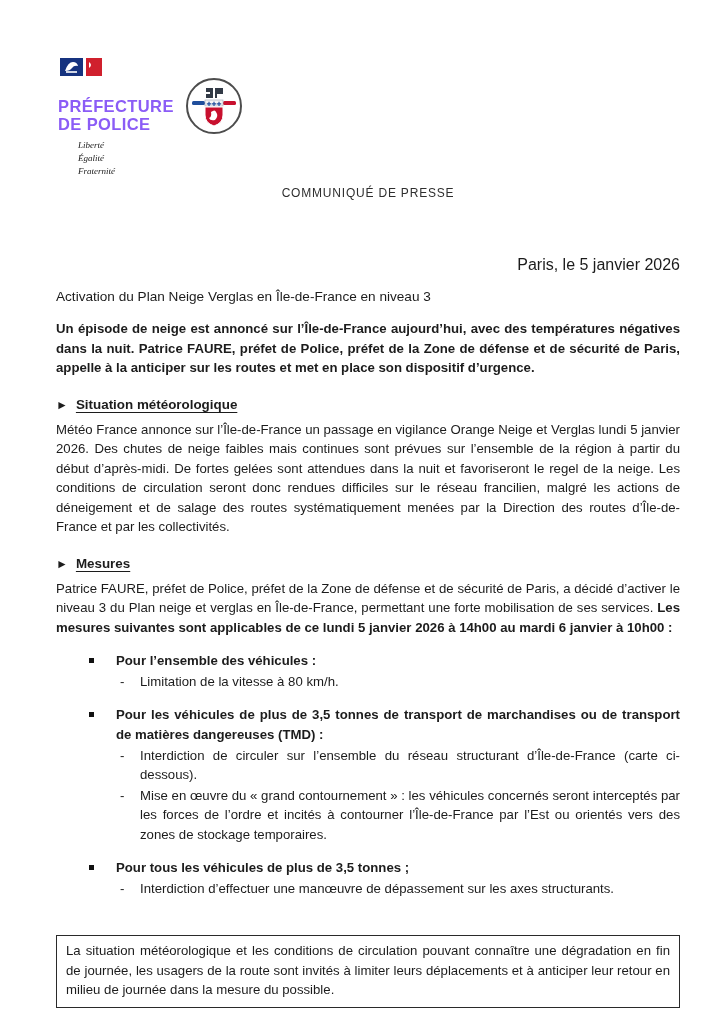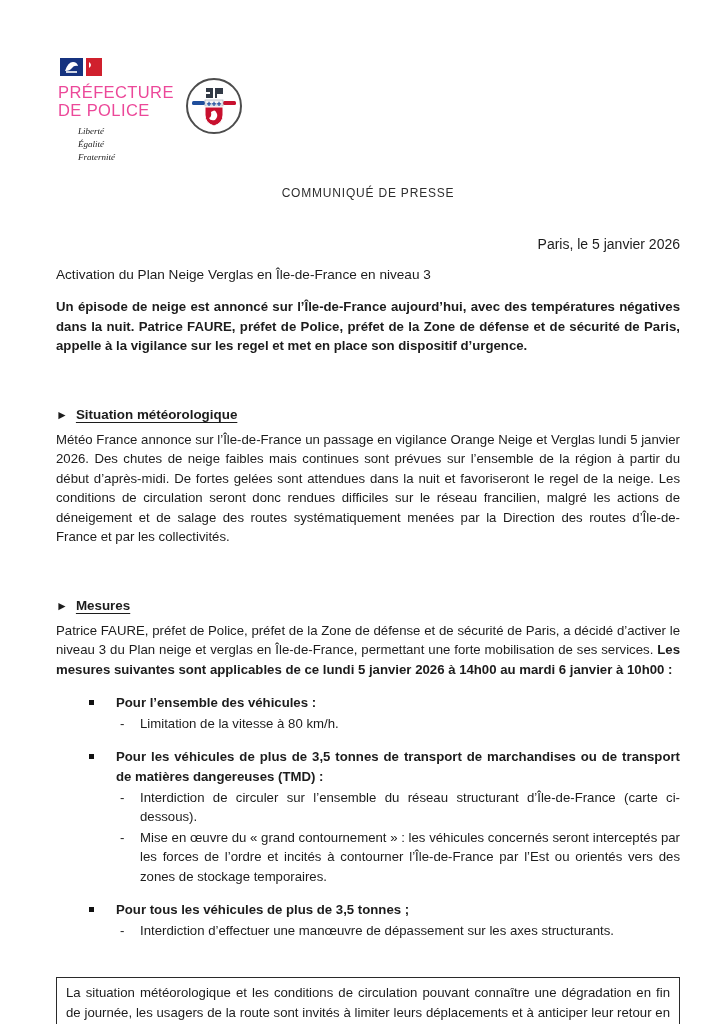--- a/index.html
+++ b/index.html
@@ -3,35 +3,35 @@
 <meta charset="utf-8">
 <style>
   * { margin:0; padding:0; box-sizing:border-box; }
   html,body { background:#ffffff; }
   body { font-family:"Liberation Sans","DejaVu Sans",sans-serif; color:#1c1c1c; }
   .page { position:relative; width:724px; height:1024px; background:#ffffff; overflow:hidden; }
 
   
   .gov-block { position:absolute; top:58px; left:58px; width:120px; }
   .marianne { display:block; margin-left:2px; }
-  .agency { font-weight:normal; font-size:16.5px; letter-spacing:.4px; color:#ec4899; line-height:1.12; margin-top:3px; }
+  .agency { font-weight:bold; font-size:16.5px; letter-spacing:.4px; color:#8b5cf6; line-height:1.12; margin-top:17px; }
   .motto { font-family:"Liberation Serif","DejaVu Serif",serif; font-style:italic; font-size:9px; color:#222; margin-top:5px; margin-left:20px; line-height:1.45; }
   .pp-badge { position:absolute; top:76px; left:184px; }
 
   
   .content { position:absolute; top:0; left:56px; width:624px; }
   .doctype { margin-top:186px; text-align:center; font-size:12px; letter-spacing:.8px; color:#2e2e2e; }
-  .dateline { margin-top:36px; text-align:right; font-size:14px; }
+  .dateline { margin-top:56px; text-align:right; font-size:16px; }
   .title { margin-top:15px; font-weight:bold; font-size:14.6px; letter-spacing:.2px; }
   .subtitle { margin-top:15px; font-size:13.6px; }
   p.body { font-size:13.2px; line-height:1.48; text-align:justify; }
   .intro { margin-top:15px; font-weight:bold; }
   .sec-head { margin-top:19px; font-size:13.4px; font-weight:bold; display:flex; align-items:baseline; gap:8px; }
   .sec-head .tri { font-size:12px; }
-  .sec-head .sec-label { text-decoration:underline; text-underline-offset:3px; text-decoration-thickness:1.3px;margin-top:32px; }
+  .sec-head .sec-label { text-decoration:underline; text-underline-offset:3px; text-decoration-thickness:1.3px; }
   .after-head { margin-top:8px; }
 
   
   .bullets { margin-top:10px; font-size:13.2px; line-height:1.48; }
   .b-item { display:flex; margin-top:14px;font-weight:bold; }
   .b-item .sq { flex:0 0 auto; width:5px; height:5px; background:#111; margin:7px 22px 0 33px; }
   .b-item .b-text { flex:1; text-align:justify; }
   .s-item { display:flex; margin-top:1px; }
   .s-item .dash { flex:0 0 auto; width:24px; padding-left:4px; margin-left:60px; }
   .s-item .s-text { flex:1; text-align:justify; }
@@ -80,21 +80,21 @@
 
   <div class="content">
 
     <div class="doctype">COMMUNIQUÉ DE PRESSE</div>
 
     <div class="dateline">Paris, le 5 janvier 2026</div>
 
 
     <div class="subtitle">Activation du Plan Neige Verglas en Île-de-France en niveau 3</div>
 
-    <p class="body intro">Un épisode de neige est annoncé sur l’Île-de-France aujourd’hui, avec des températures négatives dans la nuit. Patrice FAURE, préfet de Police, préfet de la Zone de défense et de sécurité de Paris, appelle à la vigilance sur les regel et met en place son dispositif d’urgence.</p>
+    <p class="body intro">Un épisode de neige est annoncé sur l’Île-de-France aujourd’hui, avec des températures négatives dans la nuit. Patrice FAURE, préfet de Police, préfet de la Zone de défense et de sécurité de Paris, appelle à la anticiper sur les routes et met en place son dispositif d’urgence.</p>
 
     <div class="sec-head">
       <span class="tri">►</span>
       <span class="sec-label">Situation météorologique</span>
     </div>
 
     <p class="body after-head">Météo France annonce sur l’Île-de-France un passage en vigilance Orange Neige et Verglas lundi 5 janvier 2026. Des chutes de neige faibles mais continues sont prévues sur l’ensemble de la région à partir du début d’après-midi. De fortes gelées sont attendues dans la nuit et favoriseront le regel de la neige. Les conditions de circulation seront donc rendues difficiles sur le réseau francilien, malgré les actions de déneigement et de salage des routes systématiquement menées par la Direction des routes d’Île-de-France et par les collectivités.</p>
 
     <div class="sec-head">
       <span class="tri">►</span>

